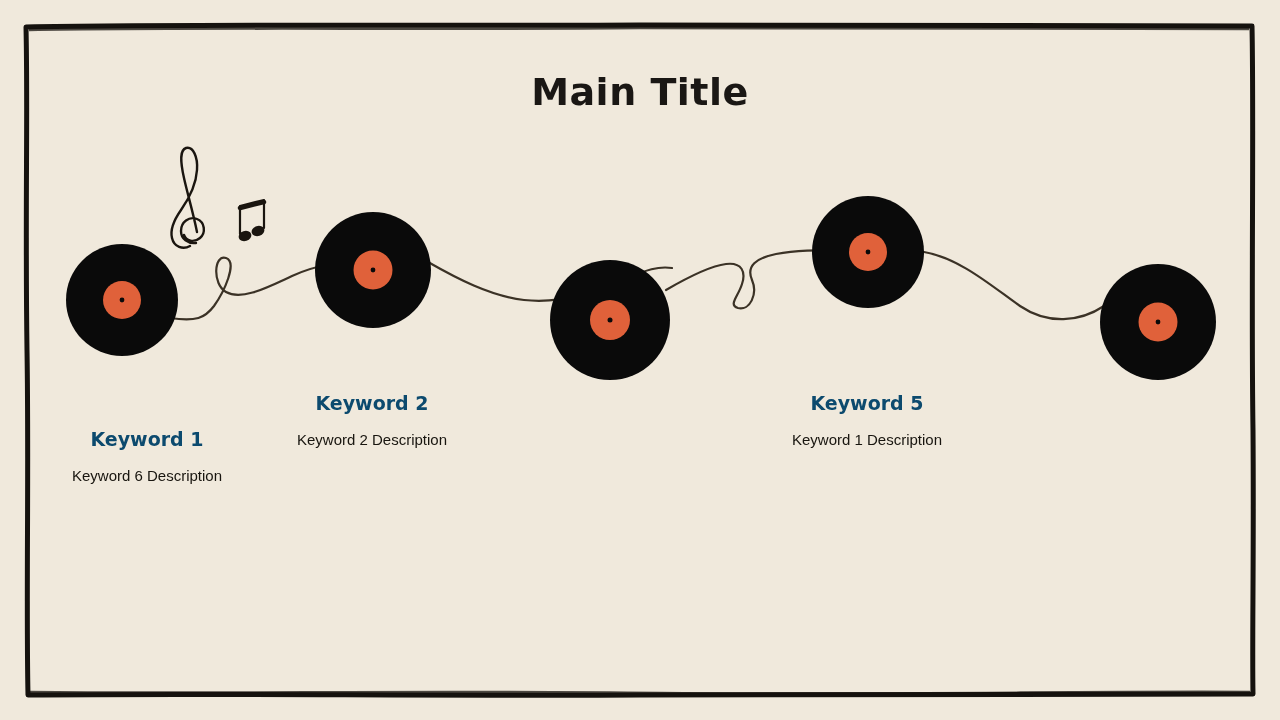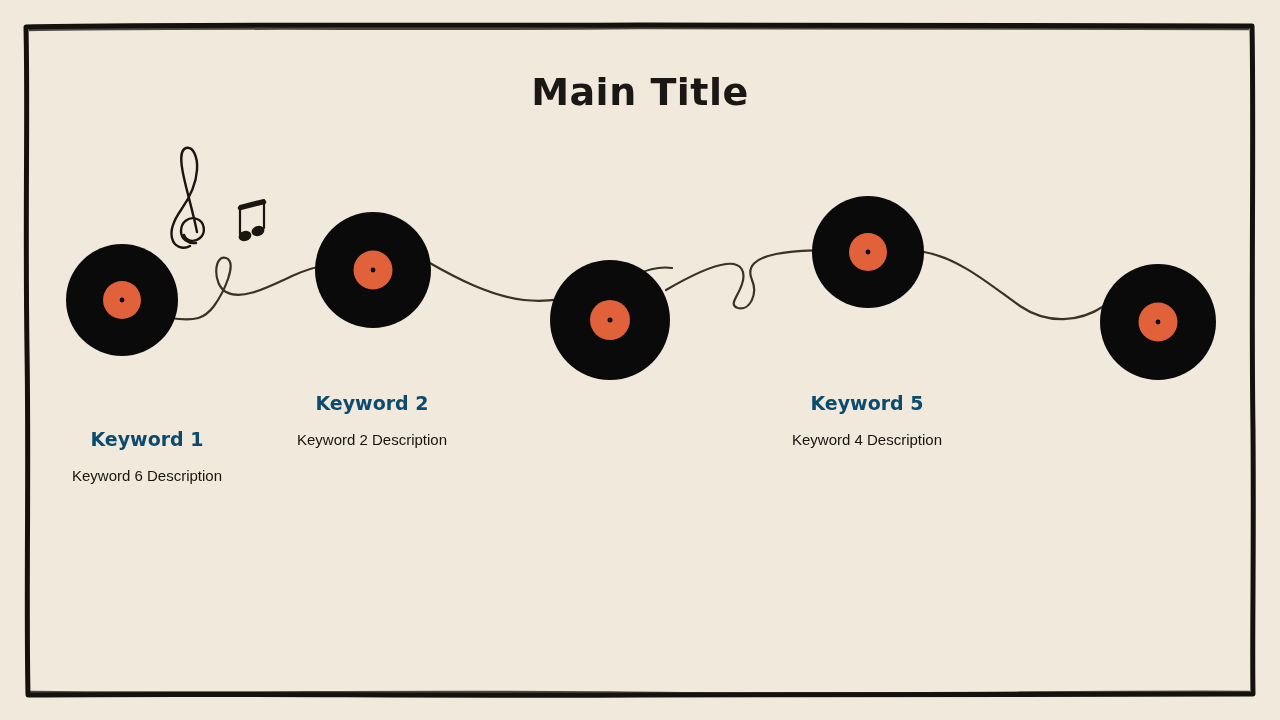--- a/index.html
+++ b/index.html
@@ -154,17 +154,17 @@
   </div>
 
   <div class="node-label" style="left:372px; top:392px;">
     <div class="kw">Keyword 2</div>
     <div class="desc">Keyword 2 Description</div>
   </div>
 
 
   <div class="node-label" style="left:867px; top:392px;">
     <div class="kw">Keyword 5</div>
-    <div class="desc">Keyword 4 Description</div>
+    <div class="desc">Keyword 1 Description</div>
   </div>
 
 
 </div>
 
 </body></html>

